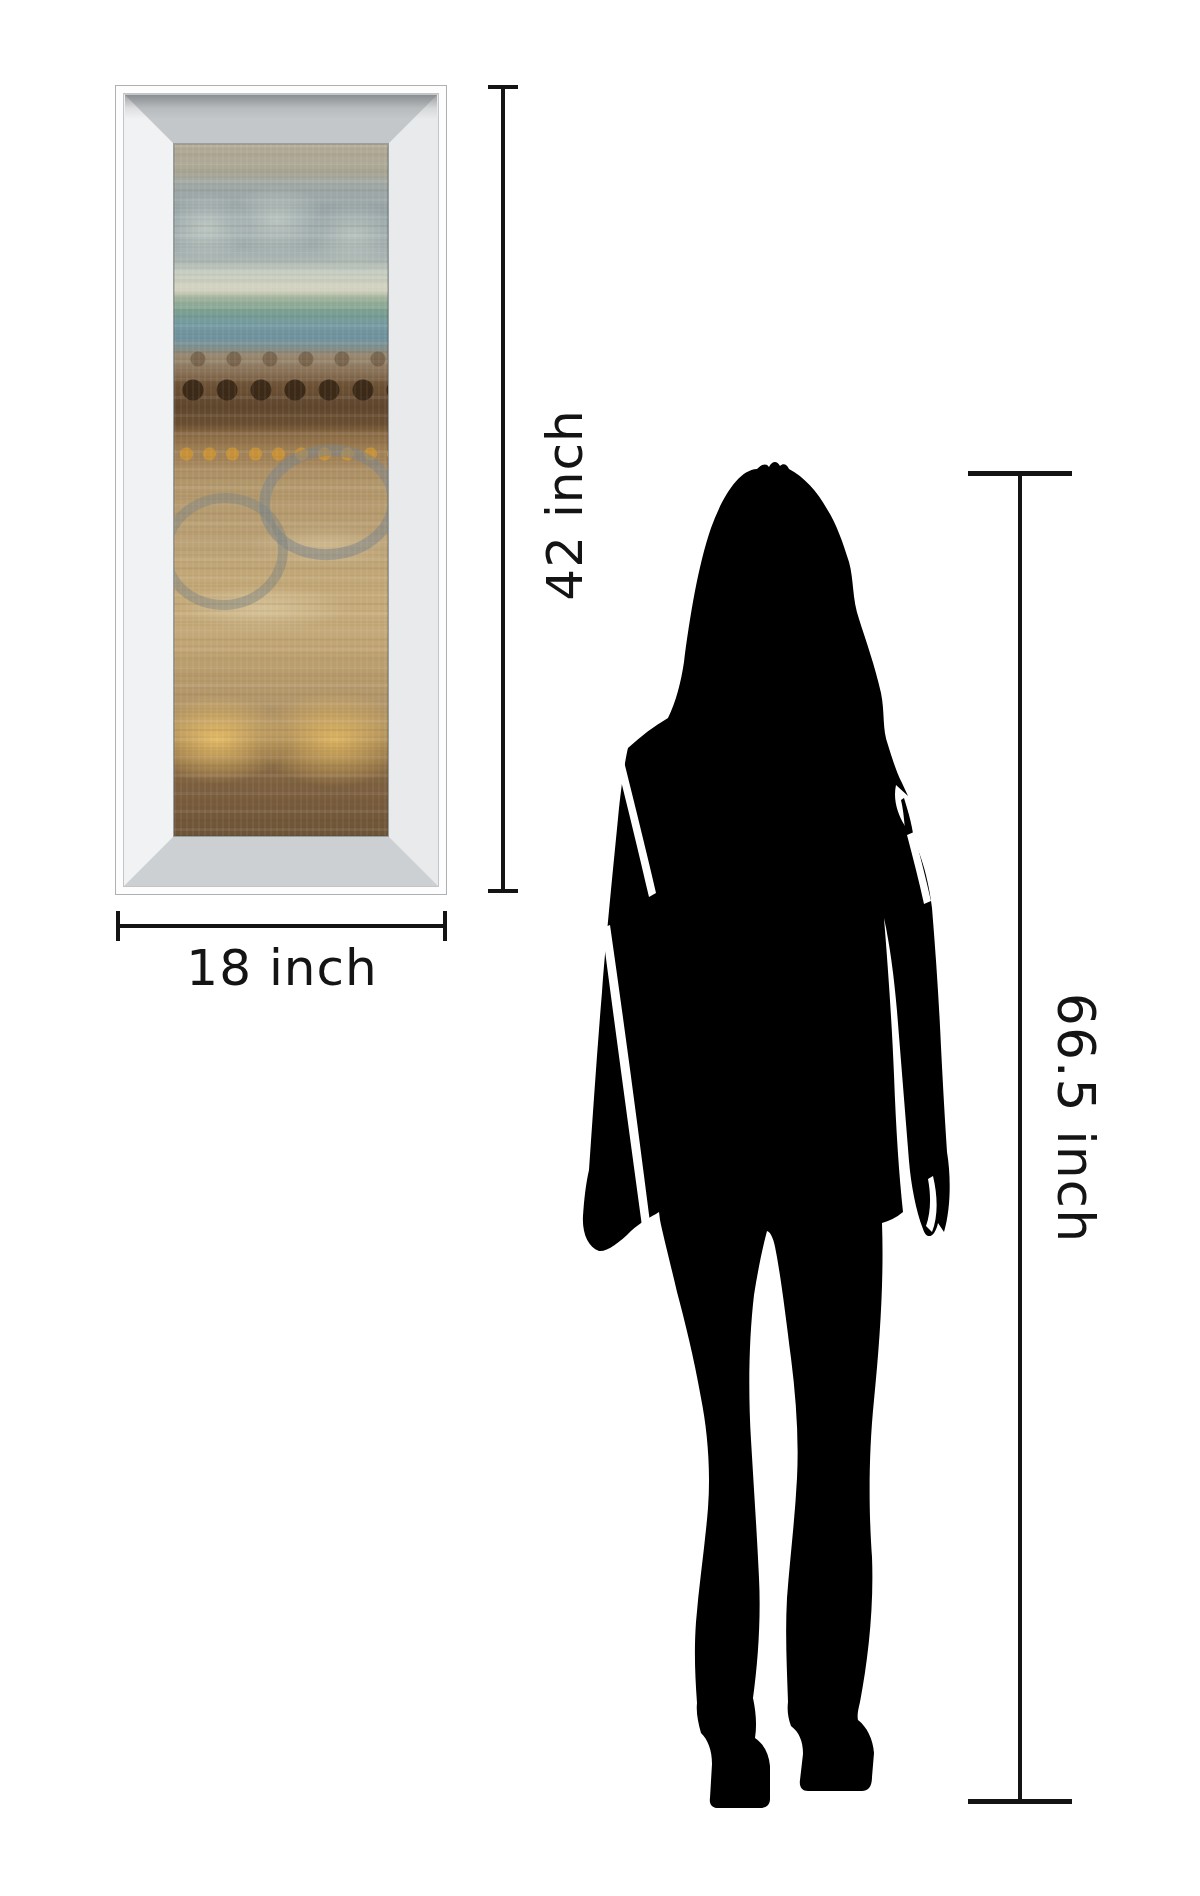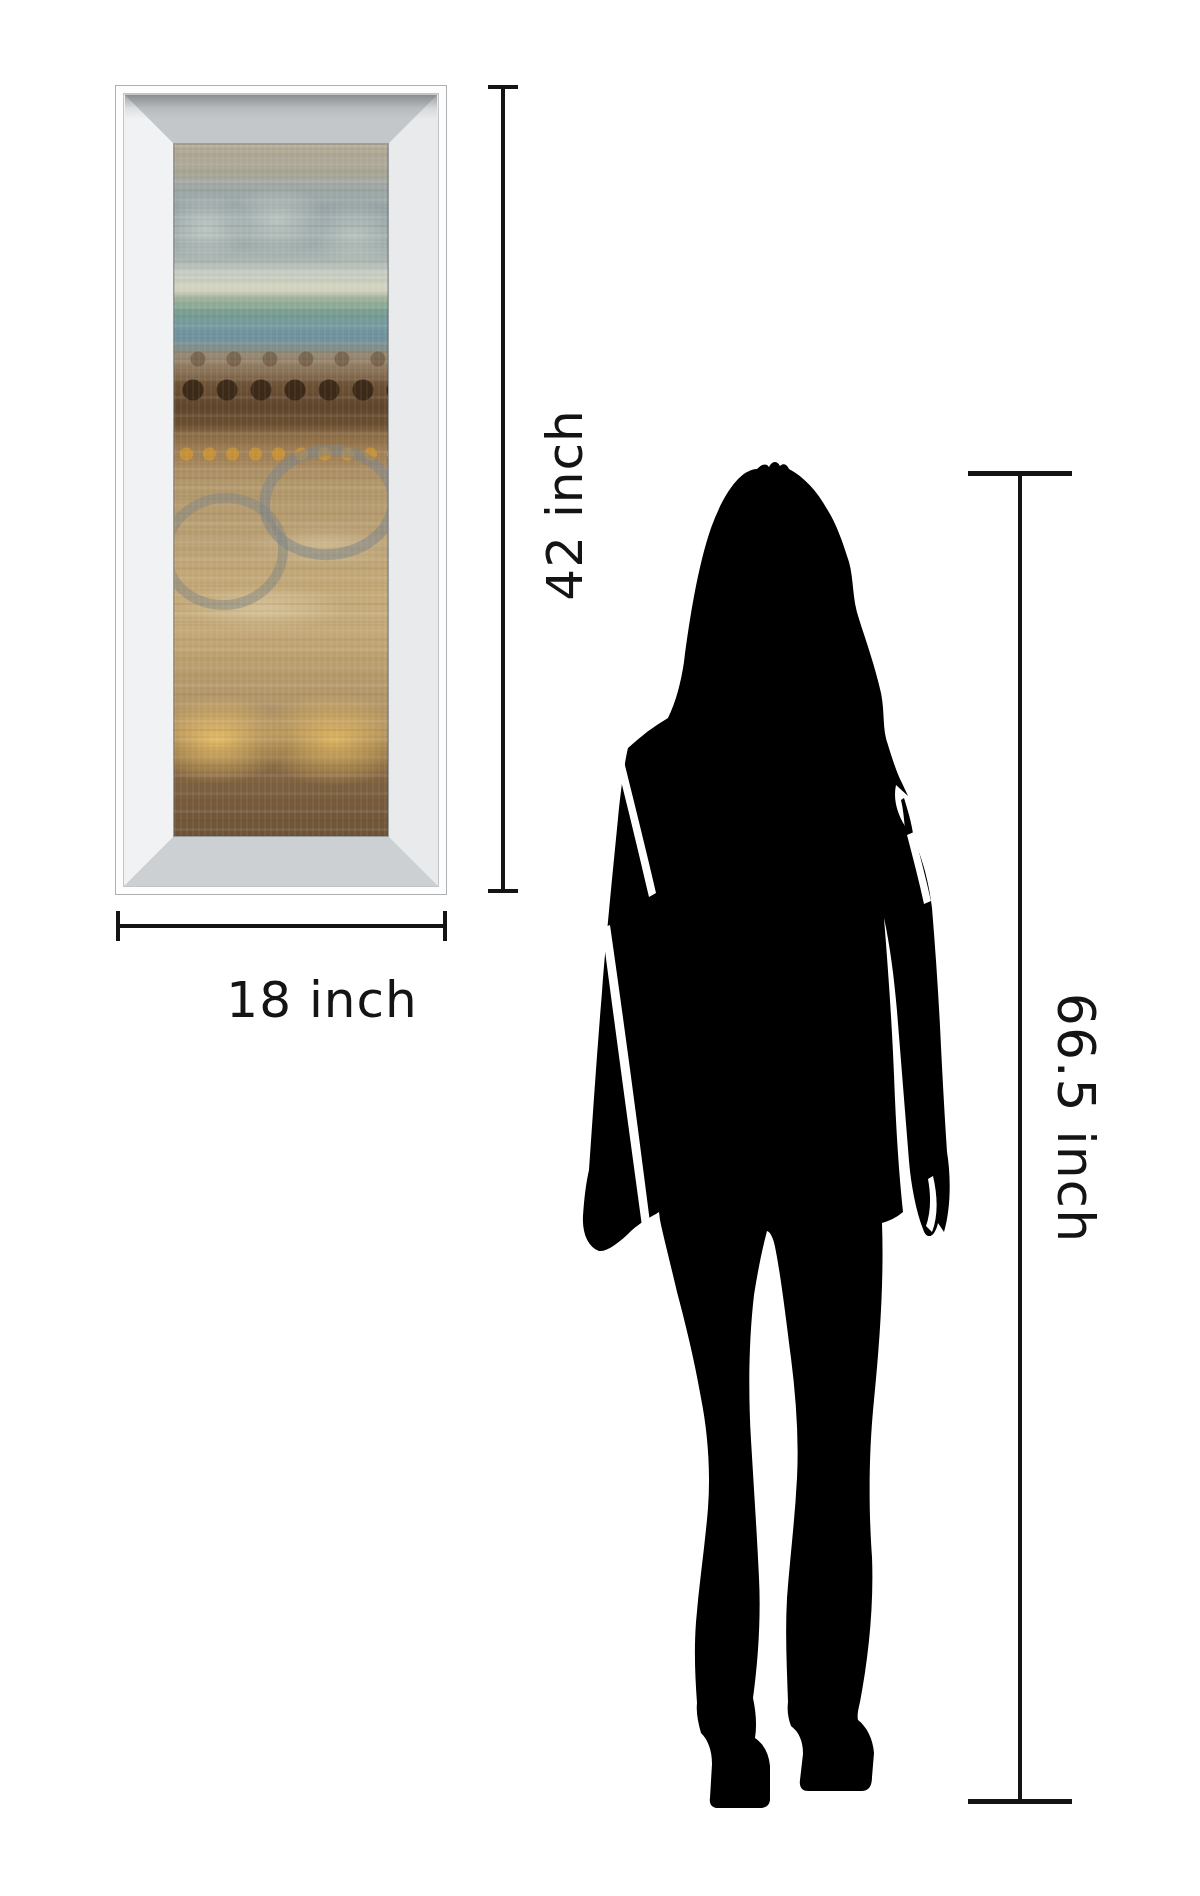--- a/index.html
+++ b/index.html
@@ -105,21 +105,21 @@
   </div>
 
   <div class="dim" style="left:501px; top:85px; width:4px; height:808px;"></div>
   <div class="dim" style="left:488px; top:85px; width:30px; height:4px;"></div>
   <div class="dim" style="left:488px; top:889px; width:30px; height:4px;"></div>
   <div class="lbl lbl-rot-ccw" style="left:565px; top:505px;">42 inch</div>
 
   <div class="dim" style="left:118px; top:924px; width:329px; height:4px;"></div>
   <div class="dim" style="left:116px; top:911px; width:4px; height:30px;"></div>
   <div class="dim" style="left:443px; top:911px; width:4px; height:30px;"></div>
-  <div class="lbl" style="left:282px; top:1000px;margin-left:40px;">18 inch</div>
+  <div class="lbl" style="left:282px; top:968px;">18 inch</div>
 
   <svg class="person" viewBox="0 0 510 1355">
     <path fill="#000000" d="M 204,752
       C 196,757 186,762 176,771
       C 164,783 152,792 144,791
       C 133,787 127,773 128,756
       C 129,739 131,723 134,710
       C 138,652 142,592 147,532
       C 152,467 159,401 164,348
       C 167,322 170,300 173,288

